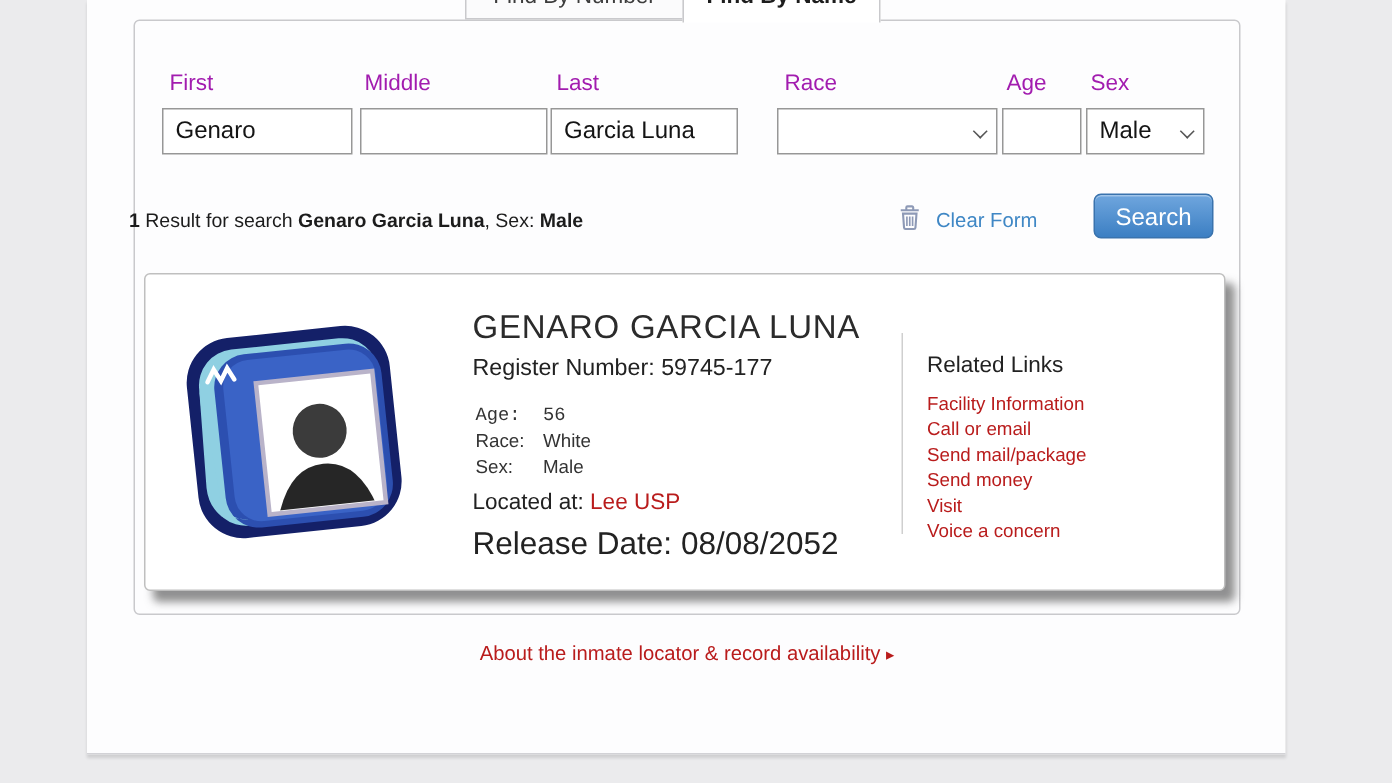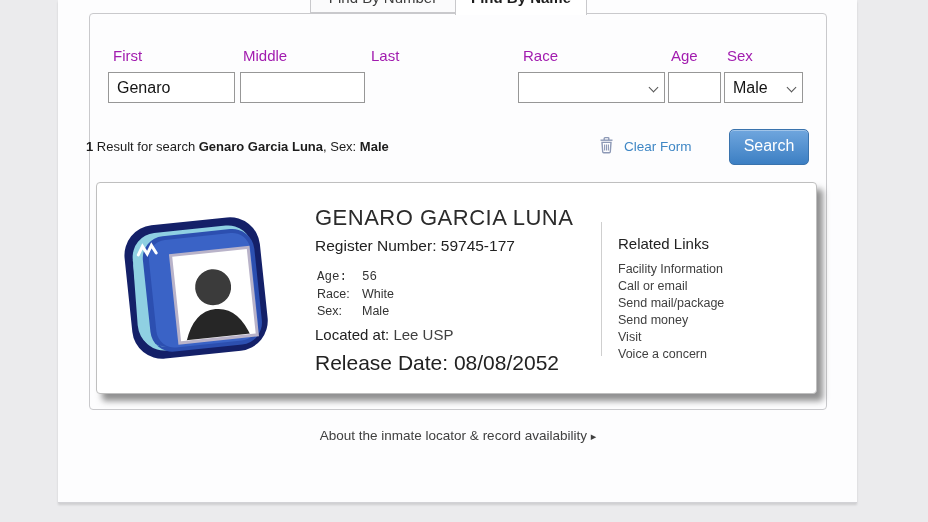--- a/index.html
+++ b/index.html
@@ -32,38 +32,38 @@
             font-size:16px; color:#141414; padding:0 8px; line-height:29px; z-index:4; cursor:pointer; }
   .chev { position:absolute; right:7px; top:11px; width:7px; height:7px;
           border-right:1.5px solid #555; border-bottom:1.5px solid #555; transform:rotate(45deg); }
 
   .results-line { position:absolute; left:86px; top:139px; font-size:13px; color:#1c1c1c; z-index:4; }
   .results-line b { font-weight:bold; }
 
   .clear-wrap { position:absolute; left:599px; top:136px; z-index:4; cursor:pointer; display:flex; align-items:flex-end; }
   .clear-label { font-size:13.5px; color:#3f87c5; margin-left:10px; }
 
-  .search-btn { position:absolute; left:729px; top:129px; width:80px; height:36px; z-index:4;
+  .search-btn { position:absolute; left:729px; top:129px; width:80px; height:30px; z-index:4;
                 background:linear-gradient(#6fa6de,#3c7fc3); border:1px solid #3a73ad; border-radius:5px;
                 color:#ffffff; font-size:16px; text-align:center; line-height:32px; cursor:pointer;
                 box-shadow:inset 0 1px 0 rgba(255,255,255,0.35); }
 
   .card { position:absolute; left:96px; top:182px; width:721px; height:212px; z-index:4;
           background:#ffffff; border:1px solid #bfbfbf; border-radius:4px;
           box-shadow:6px 7px 6px rgba(55,55,55,0.55); }
 
   .avatar { position:absolute; left:116px; top:203px; width:160px; height:165px; z-index:5; }
 
   .inmate-name { position:absolute; left:315px; top:205px; font-size:22px; color:#2b2b2b; z-index:5; letter-spacing:0.5px; }
   .register    { position:absolute; left:315px; top:237px; font-size:15.5px; color:#222; z-index:5; }
   .attr-row  { position:absolute; left:317px; font-size:12.5px; color:#333; z-index:5; }
   .attr-row .al { display:inline-block; width:45px; }
   .located { position:absolute; left:315px; top:326px; font-size:15px; color:#222; z-index:5; }
   .release { position:absolute; left:315px; top:351px; font-size:21px; color:#222; z-index:5; }
-  a.blue, .blue-link { color:#404040; text-decoration:none; cursor:pointer; }
+  a.blue, .blue-link { color:#b91c1c; text-decoration:none; cursor:pointer; }
 
   .v-divider { position:absolute; left:601px; top:222px; width:1px; height:134px; background:#cfcfcf; z-index:5; }
 
   .related-title { position:absolute; left:618px; top:235px; font-size:15px; color:#222; z-index:5; }
   .related-link { position:absolute; left:618px; font-size:12.5px; z-index:5; }
 
   .footer-link { position:absolute; left:89px; top:428px; width:738px; text-align:center;
                  font-size:13.5px; z-index:4; }
   .footer-arrow { font-size:11px; }
 </style>
@@ -88,20 +88,21 @@
 
   <div class="fld-label" style="left:113px; top:47px;">First</div>
   <div class="fld-label" style="left:243px; top:47px;">Middle</div>
   <div class="fld-label" style="left:371px; top:47px;">Last</div>
   <div class="fld-label" style="left:523px; top:47px;">Race</div>
   <div class="fld-label" style="left:671px; top:47px;">Age</div>
   <div class="fld-label" style="left:727px; top:47px;">Sex</div>
 
   <div class="tbox" style="left:108px; width:127px;">Genaro</div>
   <div class="tbox" style="left:240px; width:125px;"></div>
+  <div class="tbox" style="left:367px; width:125px;">Garcia Luna</div>
 
   <div class="selbox" style="left:518px; width:147px;">
     <span></span>
     <span class="chev"></span>
   </div>
   <div class="tbox" style="left:668px; width:53px;"></div>
   <div class="selbox" style="left:724px; width:79px;">
     <span>Male</span>
     <span class="chev"></span>
   </div>

